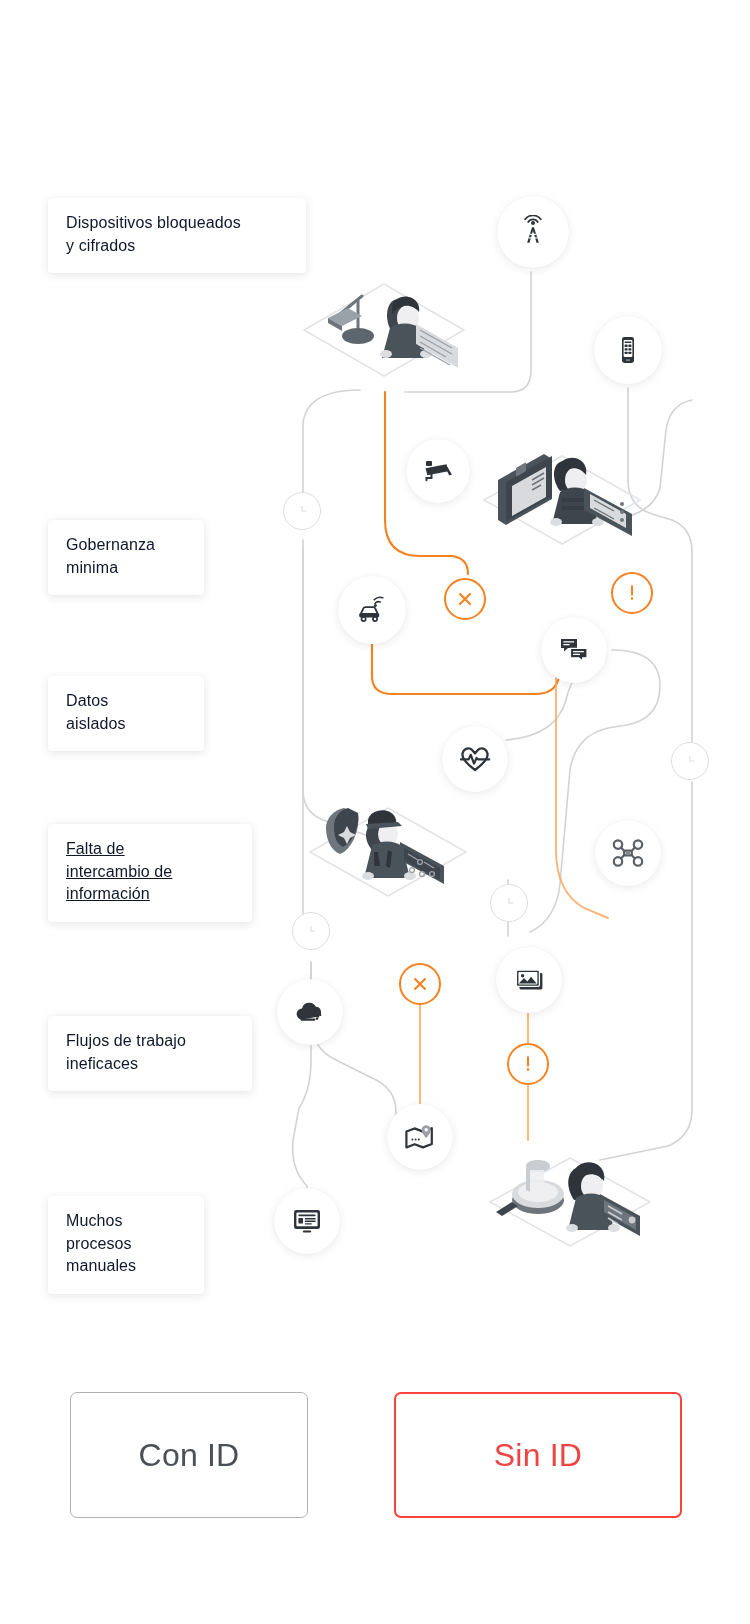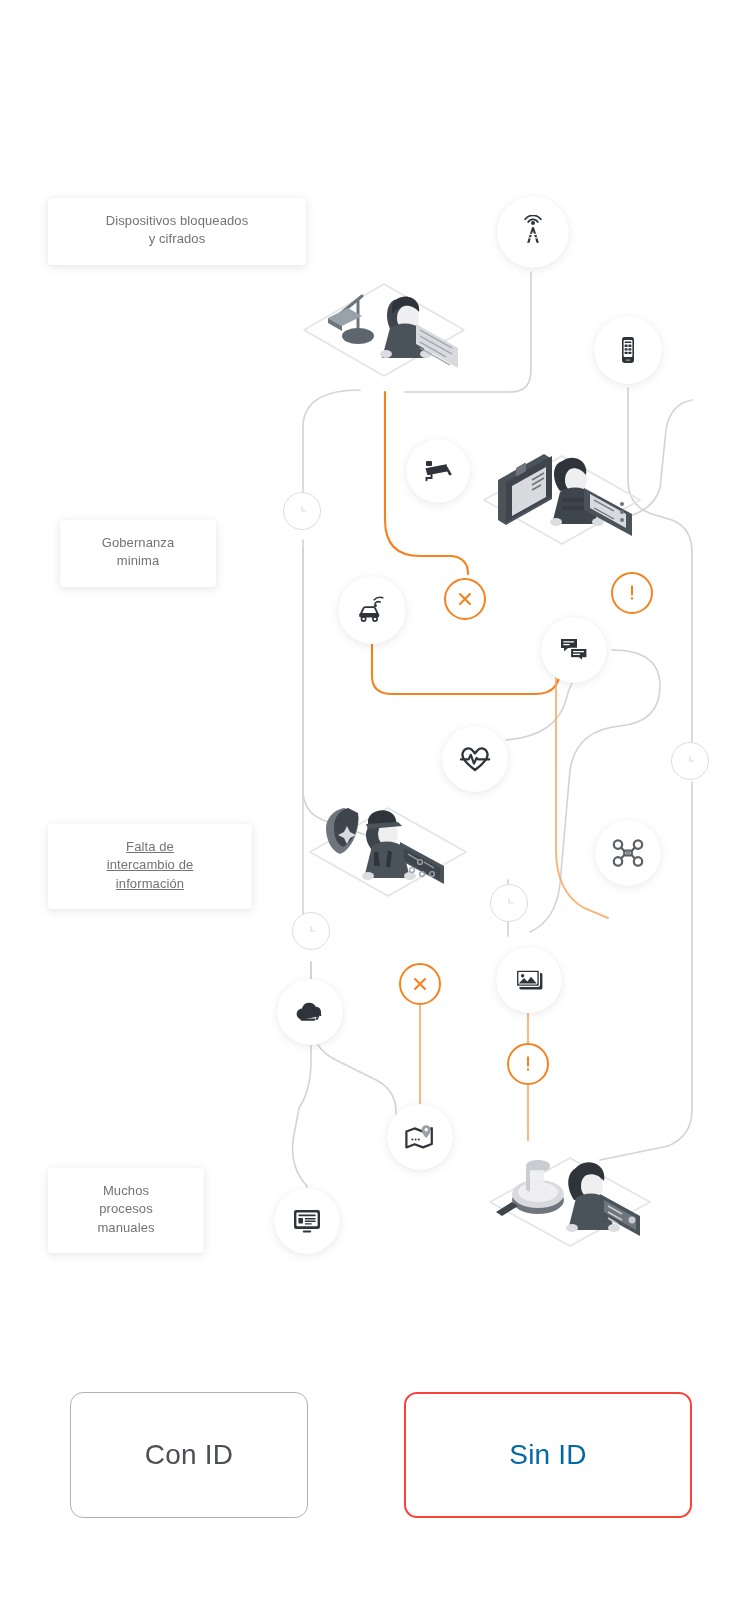--- a/index.html
+++ b/index.html
@@ -10,30 +10,29 @@
   }
   .stage{position:absolute;inset:0;width:750px;height:1624px;}
 
   
   .netlayer{position:absolute;left:0;top:0;width:750px;height:1624px;}
 
   
   .label-card{
     position:absolute;
     background:#ffffff;
-    color:#737373;
+    color:#0f172a;
     border-radius:3px;
     padding:14px 18px 16px 18px;
-    font-size:13px;
+    font-size:16px;
     line-height:1.42;
     letter-spacing:.1px;
     box-shadow:0 2px 10px rgba(60,60,70,.13), 0 0 1px rgba(60,60,70,.10);
     box-sizing:border-box;
     white-space:pre-line;
-    text-align:center;
   }
 
   
   .node{
     position:absolute;
     background:#ffffff;
     border-radius:50%;
     box-shadow:0 2px 9px rgba(70,70,80,.11), 0 0 1px rgba(70,70,80,.08);
     display:flex;align-items:center;justify-content:center;
   }
@@ -57,26 +56,26 @@
   }
 
   
   .iso{position:absolute;}
   .iso svg{display:block;}
 
   
   .btn-row{position:absolute;left:0;top:1392px;width:750px;height:128px;}
   .btn{
     position:absolute;top:0;height:126px;
-    border-radius:13px;background:#ffffff;box-sizing:border-box;
+    border-radius:7px;background:#ffffff;box-sizing:border-box;
     display:flex;align-items:center;justify-content:center;
-    font-size:28px;letter-spacing:.2px;
+    font-size:32px;letter-spacing:.2px;
   }
   .btn-conid{left:70px;width:238px;border:1.6px solid #AFB2B6;color:#4A5055;}
-  .btn-sinid{left:404px;width:288px;border:2.4px solid #F9423A;color:#0369a1;}
+  .btn-sinid{left:394px;width:288px;border:2.4px solid #F9423A;color:#ef4444;}
 </style>
 </head>
 <body>
 
 <div class="stage">
 
   <svg class="netlayer" viewBox="0 0 750 1624" xmlns="http://www.w3.org/2000/svg">
     <g fill="none" stroke="#D2D3D6" stroke-width="1.6" stroke-linecap="round">
 
       <path d="M531,272 L531,370 Q531,392 511,392 L405,392"></path>
@@ -111,30 +110,34 @@
       <path d="M420,996 L420,1112"></path>
       <path d="M528,1006 L528,1044"></path>
       <path d="M528,1086 L528,1140"></path>
     </g>
   </svg>
 
   <div class="label-card" style="left:48px;top:198px;width:258px;">Dispositivos bloqueados
 y cifrados</div>
 
 
-  <div class="label-card" style="left:60px;top:520px;width:156px;">Gobernanza
+  <div class="label-card" style="left:48px;top:520px;width:156px;">Gobernanza
 minima</div>
 
+  <div class="label-card" style="left:48px;top:676px;width:156px;">Datos
+aislados</div>
 
   <div class="label-card" style="left:48px;top:824px;width:204px;text-decoration:underline;">Falta de
 intercambio de
 información</div>
 
-
-  <div class="label-card" style="left:48px;top:1168px;width:156px;">Muchos
+  <div class="label-card" style="left:48px;top:1016px;width:204px;">Flujos de trabajo
+ineficaces</div>
+
+  <div class="label-card" style="left:48px;top:1196px;width:156px;">Muchos
 procesos
 manuales</div>
 
   <div class="clockdot" style="left:283px;top:492px;width:38px;height:38px;">
     <svg width="18" height="18" viewBox="0 0 24 24" fill="none" stroke="#DCDCDF" stroke-width="1.6">
       <path d="M12 6 L12 12 L17 12" stroke-linecap="round"></path>
     </svg>
   </div>
   <div class="clockdot" style="left:671px;top:742px;width:38px;height:38px;">
     <svg width="18" height="18" viewBox="0 0 24 24" fill="none" stroke="#DCDCDF" stroke-width="1.6">

